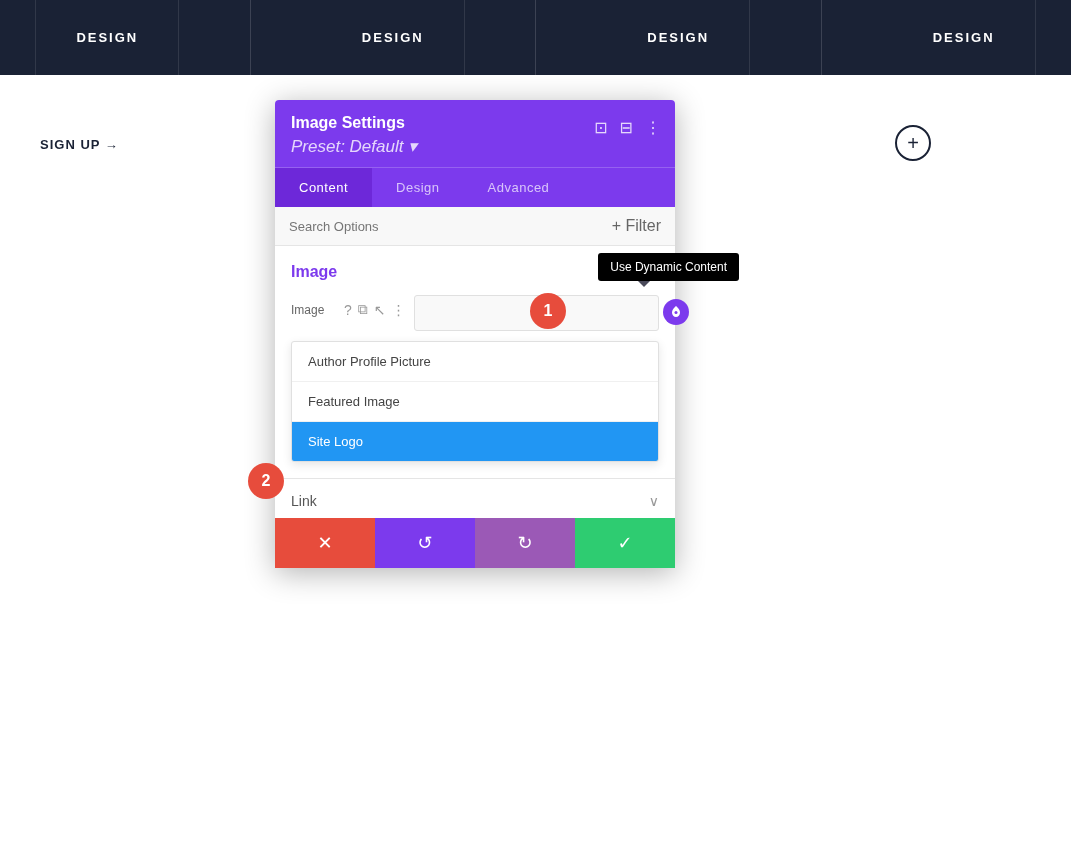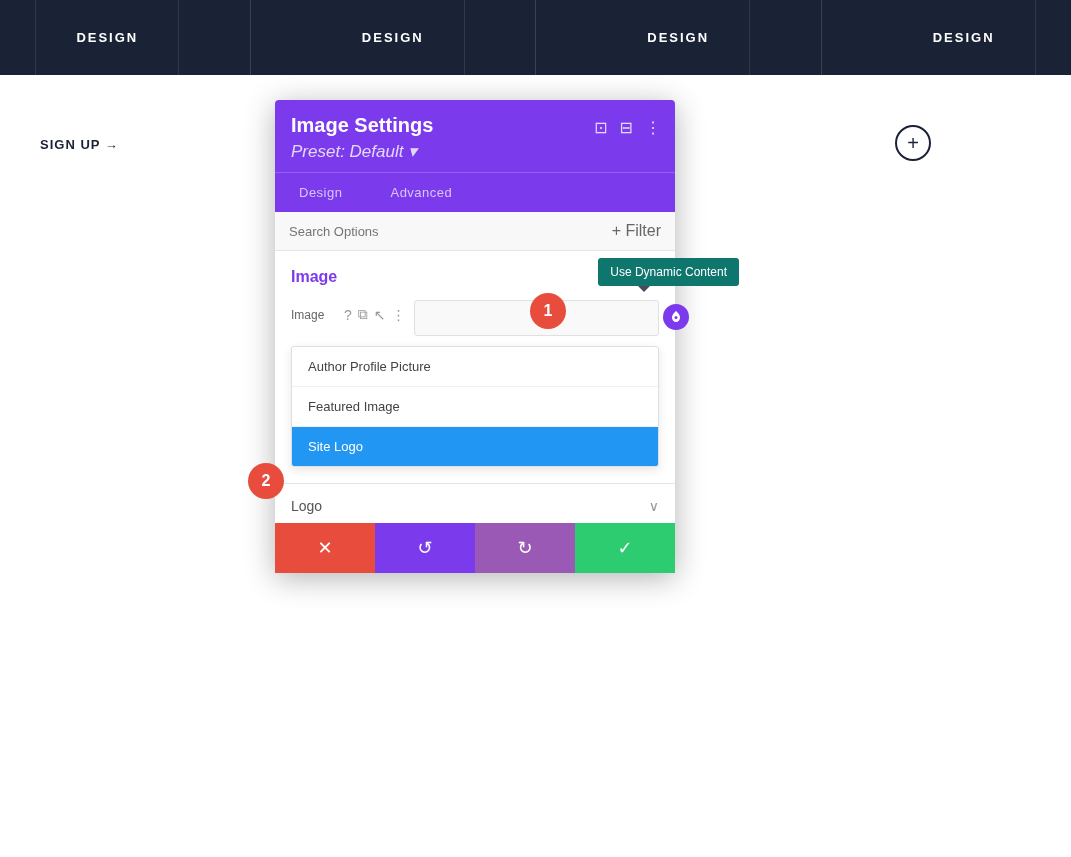--- a/index.html
+++ b/index.html
@@ -111,21 +111,21 @@
     }
 
     
     .panel-header {
       background: #7c3aed;
       padding: 14px 16px 10px;
       border-radius: 4px 4px 0 0;
     }
     .panel-title {
       color: #ffffff;
-      font-size: 20px;
+      font-size: 16px;
       font-weight: 600;
       margin-bottom: 4px;
     }
     .panel-preset {
       color: rgba(255,255,255,0.8);
       font-size: 17px;
       font-style: italic;
     }
     .panel-header-icons {
       position: absolute;
@@ -258,21 +258,21 @@
       cursor: pointer;
       color: white;
       font-size: 13px;
     }
 
     
     .tooltip {
       position: absolute;
       top: -42px;
       right: -80px;
-      background: #0f766e;
+      background: #000000;
       color: white;
       font-size: 12px;
       padding: 7px 12px;
       border-radius: 3px;
       white-space: nowrap;
       z-index: 100;
     }
     .tooltip::after {
       content: '';
       position: absolute;
@@ -415,20 +415,21 @@
       <div class="panel-title">Image Settings</div>
       <div class="panel-preset">Preset: Default ▾</div>
       <div class="panel-header-icons">
         <span class="panel-header-icon">⊡</span>
         <span class="panel-header-icon">⊟</span>
         <span class="panel-header-icon">⋮</span>
       </div>
     </div>
 
     <div class="tab-bar">
+      <div class="tab active">Content</div>
       <div class="tab">Design</div>
       <div class="tab">Advanced</div>
     </div>
 
     <div class="search-bar">
       <input class="search-input" type="text" placeholder="Search Options" style="">
       <div class="filter-btn">+ Filter</div>
     </div>
 
     <div class="panel-body">
@@ -465,21 +466,21 @@
 
       <div class="dropdown-list">
         <div class="dropdown-item">Author Profile Picture</div>
         <div class="dropdown-item">Featured Image</div>
         <div class="dropdown-item selected">Site Logo</div>
       </div>
 
     </div>
 
     <div class="collapsible-section">
-      <div class="collapsible-title">Logo</div>
+      <div class="collapsible-title">Link</div>
       <span class="chevron-icon">∨</span>
     </div>
 
     <div class="collapsible-section">
       <div class="collapsible-title">Background</div>
       <span class="chevron-icon">∨</span>
     </div>
 
     <div class="bottom-toolbar">
       <button class="toolbar-btn red">

